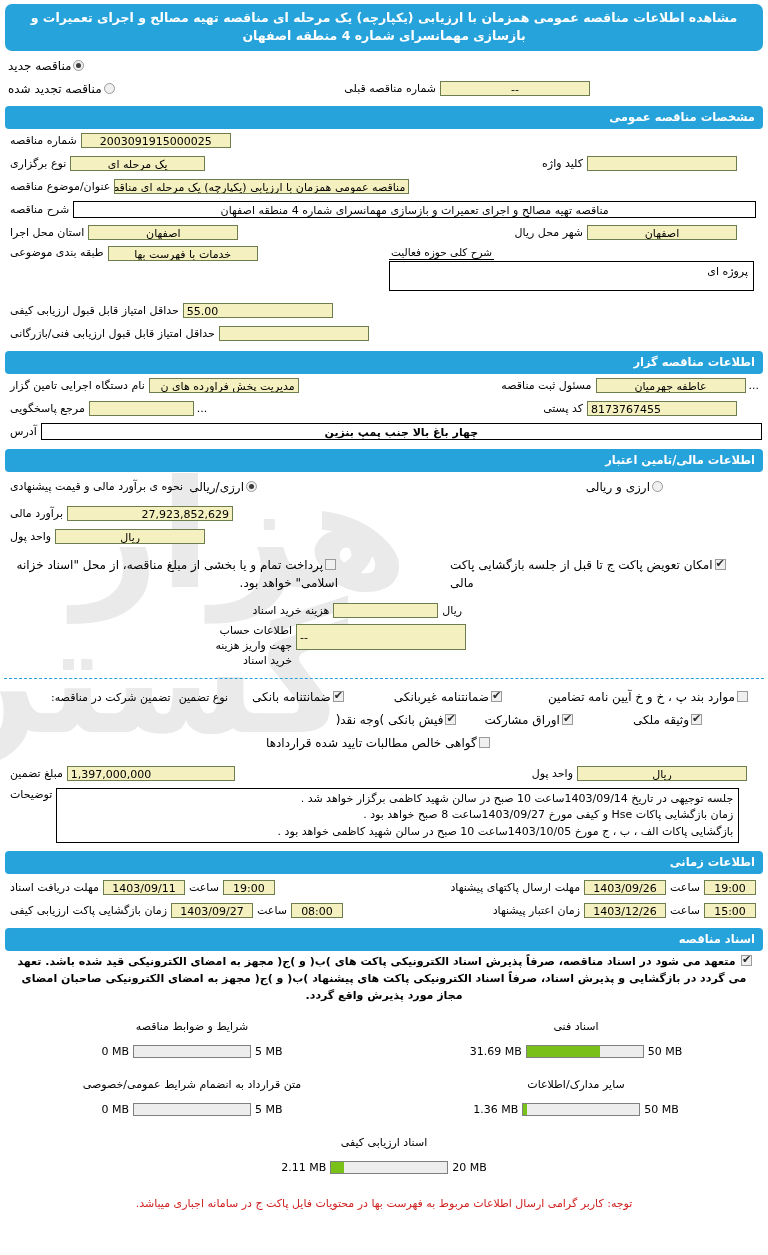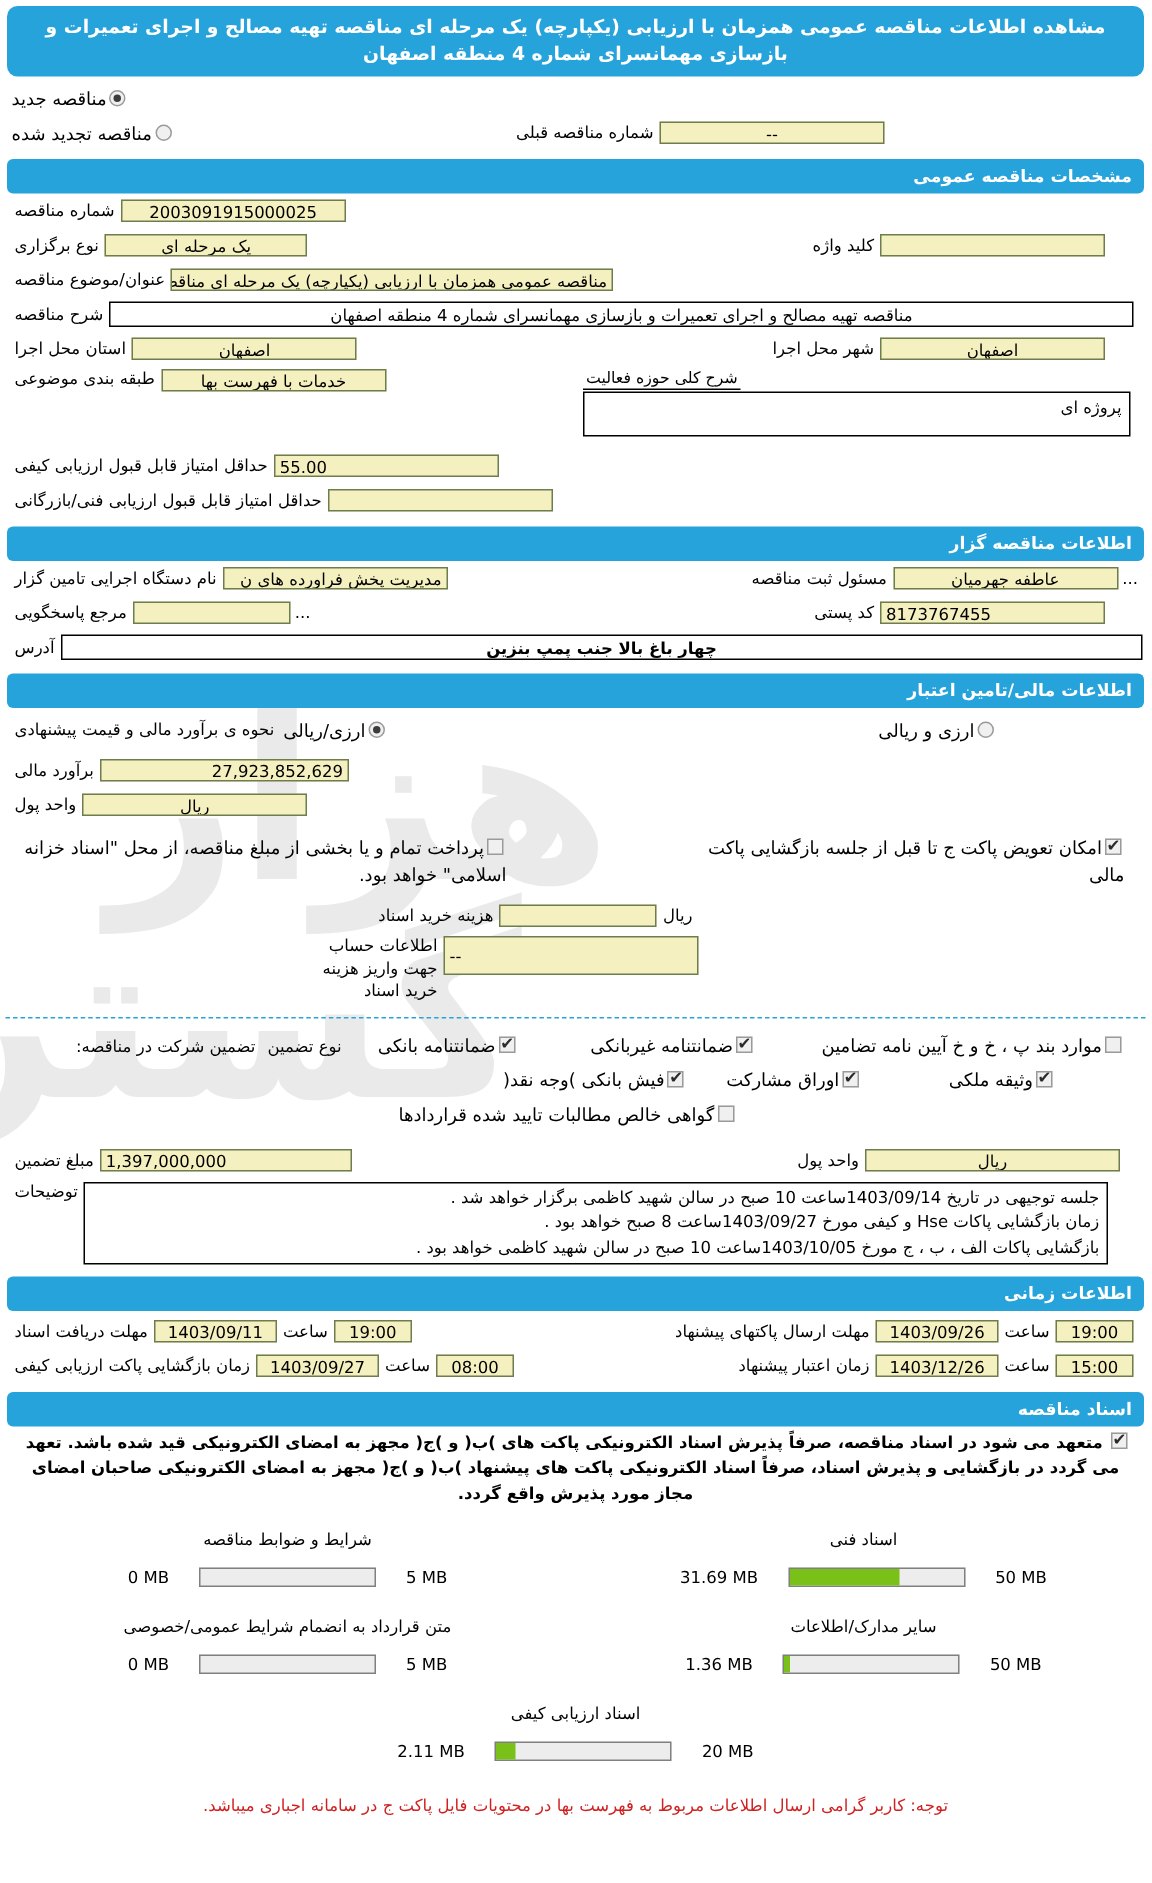--- a/index.html
+++ b/index.html
@@ -183,21 +183,21 @@
     padding: 6px 0 14px 0;
     box-sizing: border-box;
   }
   .doc-cap { font-size: 11px; margin-bottom: 12px; }
   .bar-line {
     display: flex;
     align-items: center;
     justify-content: center;
     direction: ltr;
     font-size: 11px;
-    gap: 16px;
+    gap: 0px;
   }
   .bar-line .sz { padding: 0 4px; white-space: nowrap; }
   .bar {
     width: 118px;
     height: 13px;
     background: #ededed;
     border: 1px solid #808080;
     box-sizing: border-box;
     position: relative;
   }
@@ -271,21 +271,21 @@
 
   <div class="row">
     <div style="flex:1 1 auto;"></div>
     <span class="plain" style="width:683px;">مناقصه تهیه مصالح و اجرای تعمیرات و بازسازی مهمانسرای شماره 4 منطقه اصفهان</span>
     <span class="lbl">شرح مناقصه</span>
   </div>
 
   <div class="row">
     <div style="flex:0 0 25px;"></div>
     <span class="fld" style="width:150px;">اصفهان</span>
-    <span class="lbl">شهر محل اجرا</span>
+    <span class="lbl">شهر محل ریال</span>
     <div style="flex:1 1 auto;"></div>
     <span class="fld" style="width:150px;">اصفهان</span>
     <span class="lbl">استان محل اجرا</span>
   </div>
 
   <div class="row" style="align-items:flex-start;">
     <div style="flex:0 0 8px;"></div>
     <div style="display:flex;flex-direction:column;align-items:flex-end;">
       <span class="lbl small-hdr" style="border-bottom:1px solid #000;padding:0 2px 1px 2px;">شرح کلی حوزه فعالیت</span>
       <span class="txtbox" style="width:365px;height:30px;margin-top:1px;">پروژه ای</span>
@@ -355,21 +355,21 @@
   </div>
 
   <div class="row">
     <div style="flex:1 1 auto;"></div>
     <span class="fld" style="width:150px;">ریال</span>
     <span class="lbl">واحد پول</span>
   </div>
 
   <div class="row" style="padding-top:8px;align-items:flex-start;">
     <div style="flex:0 0 10px;"></div>
-    <span class="opt" style="white-space:normal;max-width:300px;text-align:right;line-height:1.5;">
+    <span class="opt" style="white-space:normal;max-width:300px;text-align:left;line-height:1.5;">
       <span class="cbx on"></span><span>امکان تعویض پاکت ج تا قبل از جلسه بازگشایی پاکت مالی</span>
     </span>
     <div style="flex:1 1 auto;"></div>
     <span class="opt" style="white-space:normal;max-width:330px;text-align:right;line-height:1.5;">
       <span class="cbx"></span><span>پرداخت تمام و یا بخشی از مبلغ مناقصه، از محل "اسناد خزانه اسلامی" خواهد بود.</span>
     </span>
   </div>
 
   <div class="row" style="padding-top:7px;">
     <div style="flex:0 0 296px;"></div>

